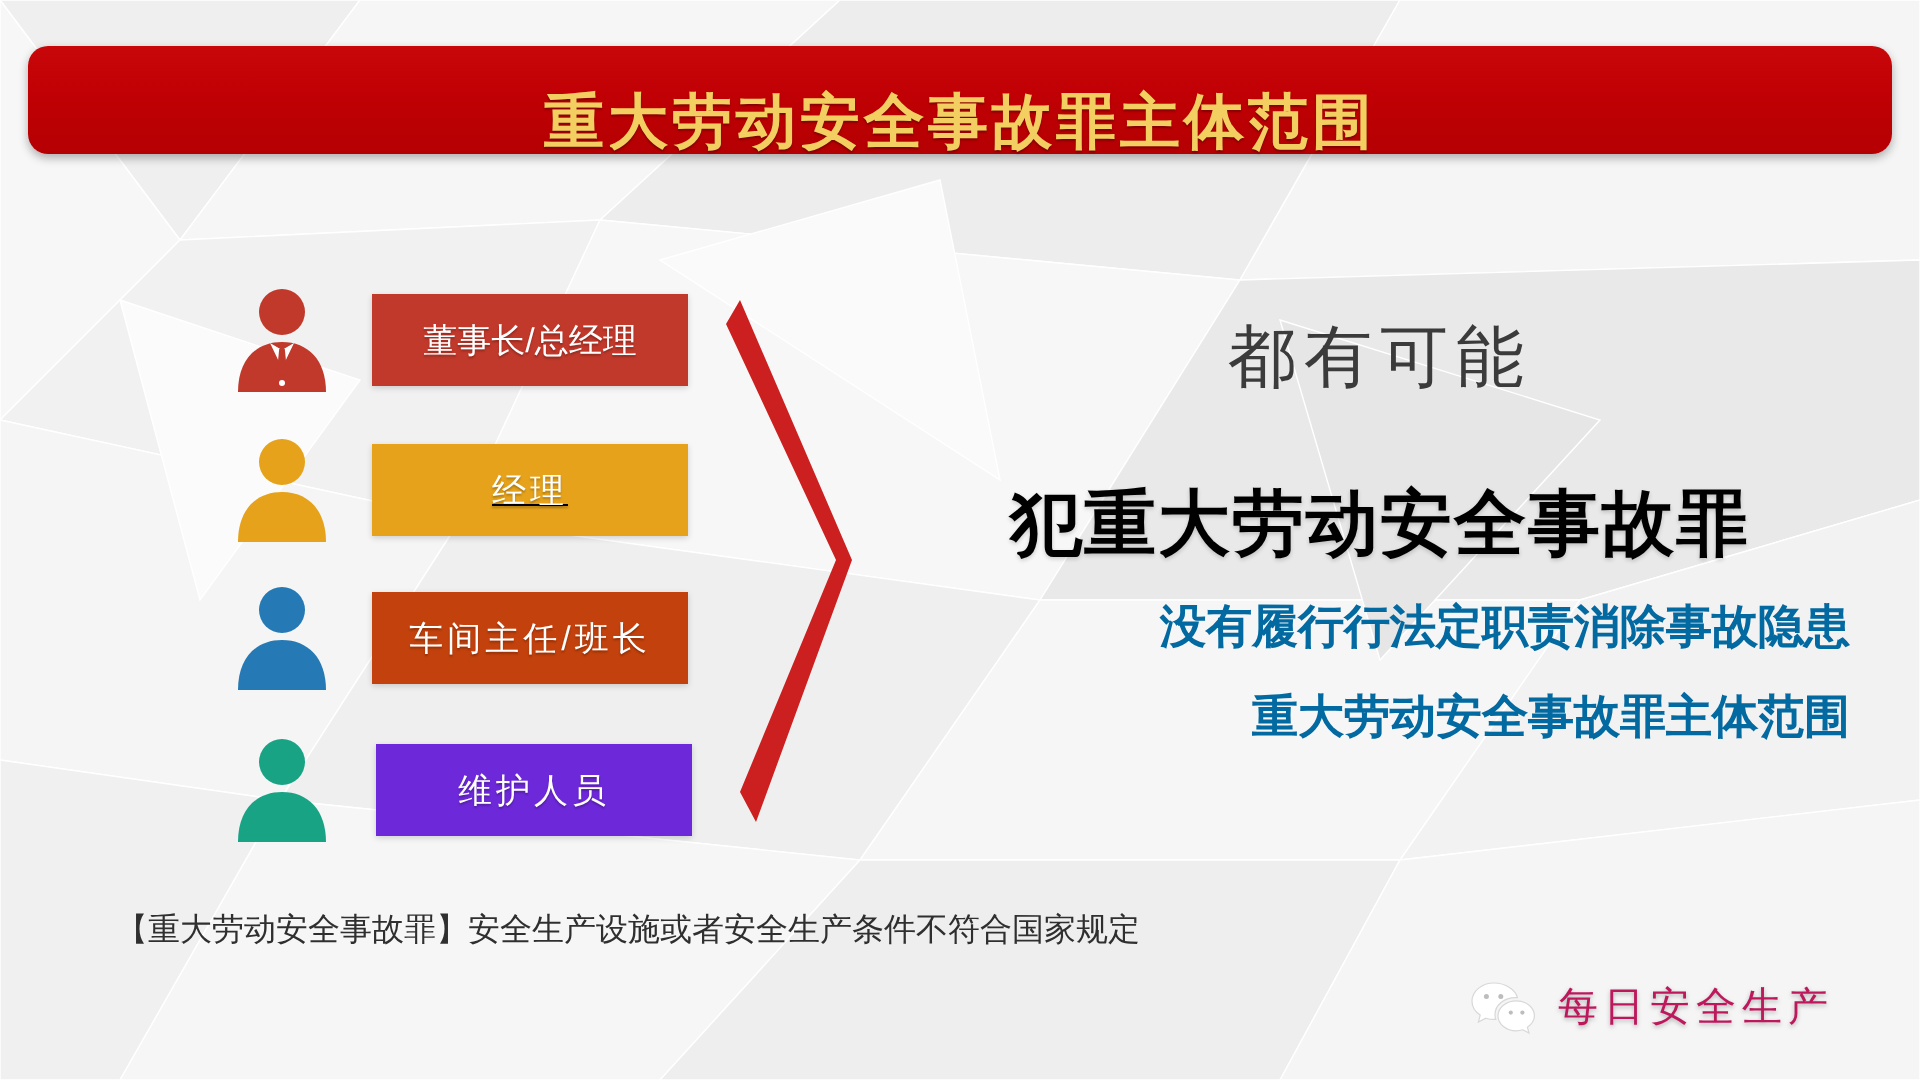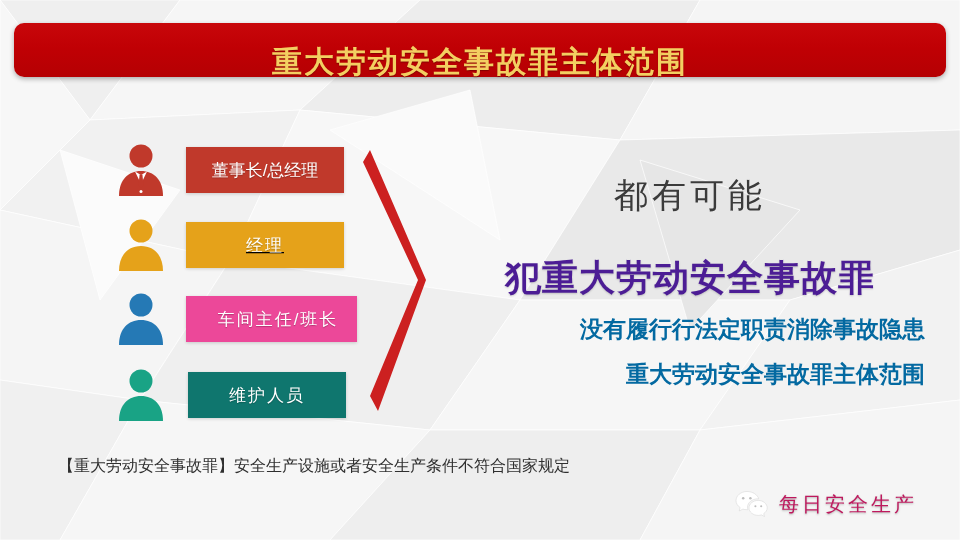--- a/index.html
+++ b/index.html
@@ -102,27 +102,27 @@
     left: 455px;
     top: 150px;
     width: 470px;
     text-align: center;
   }
   #maybe-line {
     font-size: 34px;
     color: #3b3b3b;
     letter-spacing: 4px;
     line-height: 1;
-    margin-top: 28px;
+    margin-top: 12px;
   }
   #crime-line {
     margin-top: 48px;
     font-size: 36px;
     font-weight: bold;
-    color: #4c1d95;
+    color: #000000;
     letter-spacing: 1px;
     line-height: 1;
     text-shadow: 0 1px 2px rgba(0,0,0,0.18);
   }
   .detail-line {
     margin-top: 22px;
     font-size: 23px;
     font-weight: bold;
     color: #0369a1;
     letter-spacing: 0px;
@@ -216,31 +216,31 @@
     <div class="role-bar" style="background:#e5a21a;text-decoration:underline;">
       <span class="role-label spaced">经理</span>
     </div>
   </div>
 
   <div class="role-row" id="row-2">
     <svg class="role-icon" viewBox="0 0 46 52">
       <circle cx="23" cy="12" r="11.5" fill="#2579b5"></circle>
       <path d="M1 52 C1 36 10 27 23 27 C36 27 45 36 45 52 Z" fill="#2579b5"></path>
     </svg>
-    <div class="role-bar" style="background:#ec4899;padding-left:13px;">
+    <div class="role-bar" style="background:#c2410c;">
       <span class="role-label spaced">车间主任/班长</span>
     </div>
   </div>
 
   <div class="role-row" id="row-3">
     <svg class="role-icon" viewBox="0 0 46 52">
       <circle cx="23" cy="12" r="11.5" fill="#19a385"></circle>
       <path d="M1 52 C1 36 10 27 23 27 C36 27 45 36 45 52 Z" fill="#19a385"></path>
     </svg>
-    <div class="role-bar" style="background:#0f766e;margin-left:24px;">
+    <div class="role-bar" style="background:#6d28d9;margin-left:24px;">
       <span class="role-label spaced">维护人员</span>
     </div>
   </div>
 
   <svg id="chevron" viewBox="0 0 80 265">
     <polygon points="10,2 66,132 18,263 10,248 58,132 3,14" fill="#cc2020"></polygon>
   </svg>
 
   <div id="right-col">
     <div id="maybe-line">都有可能</div>

